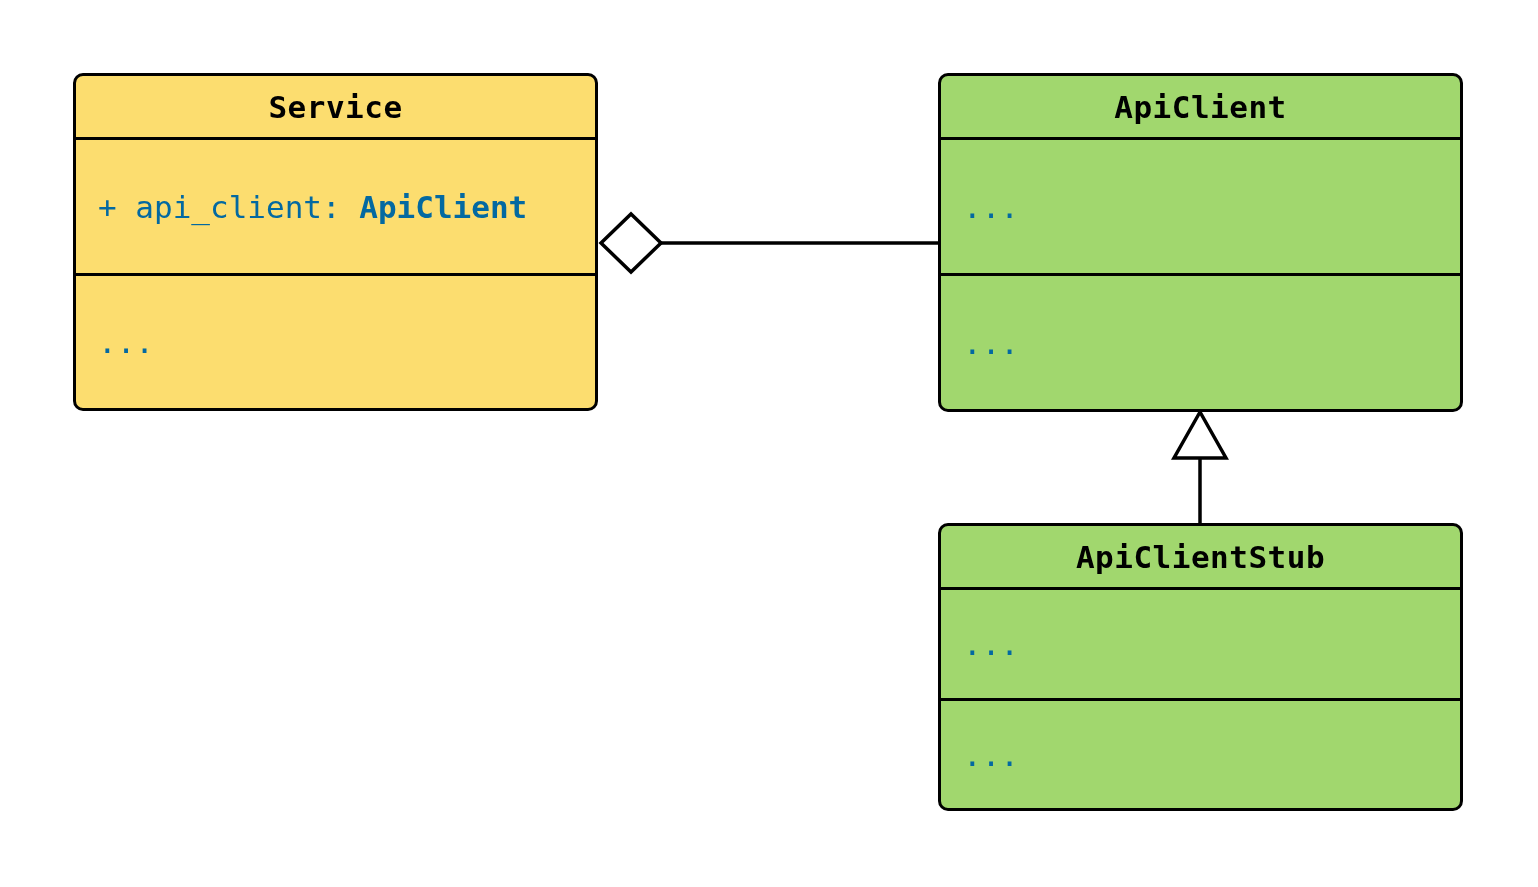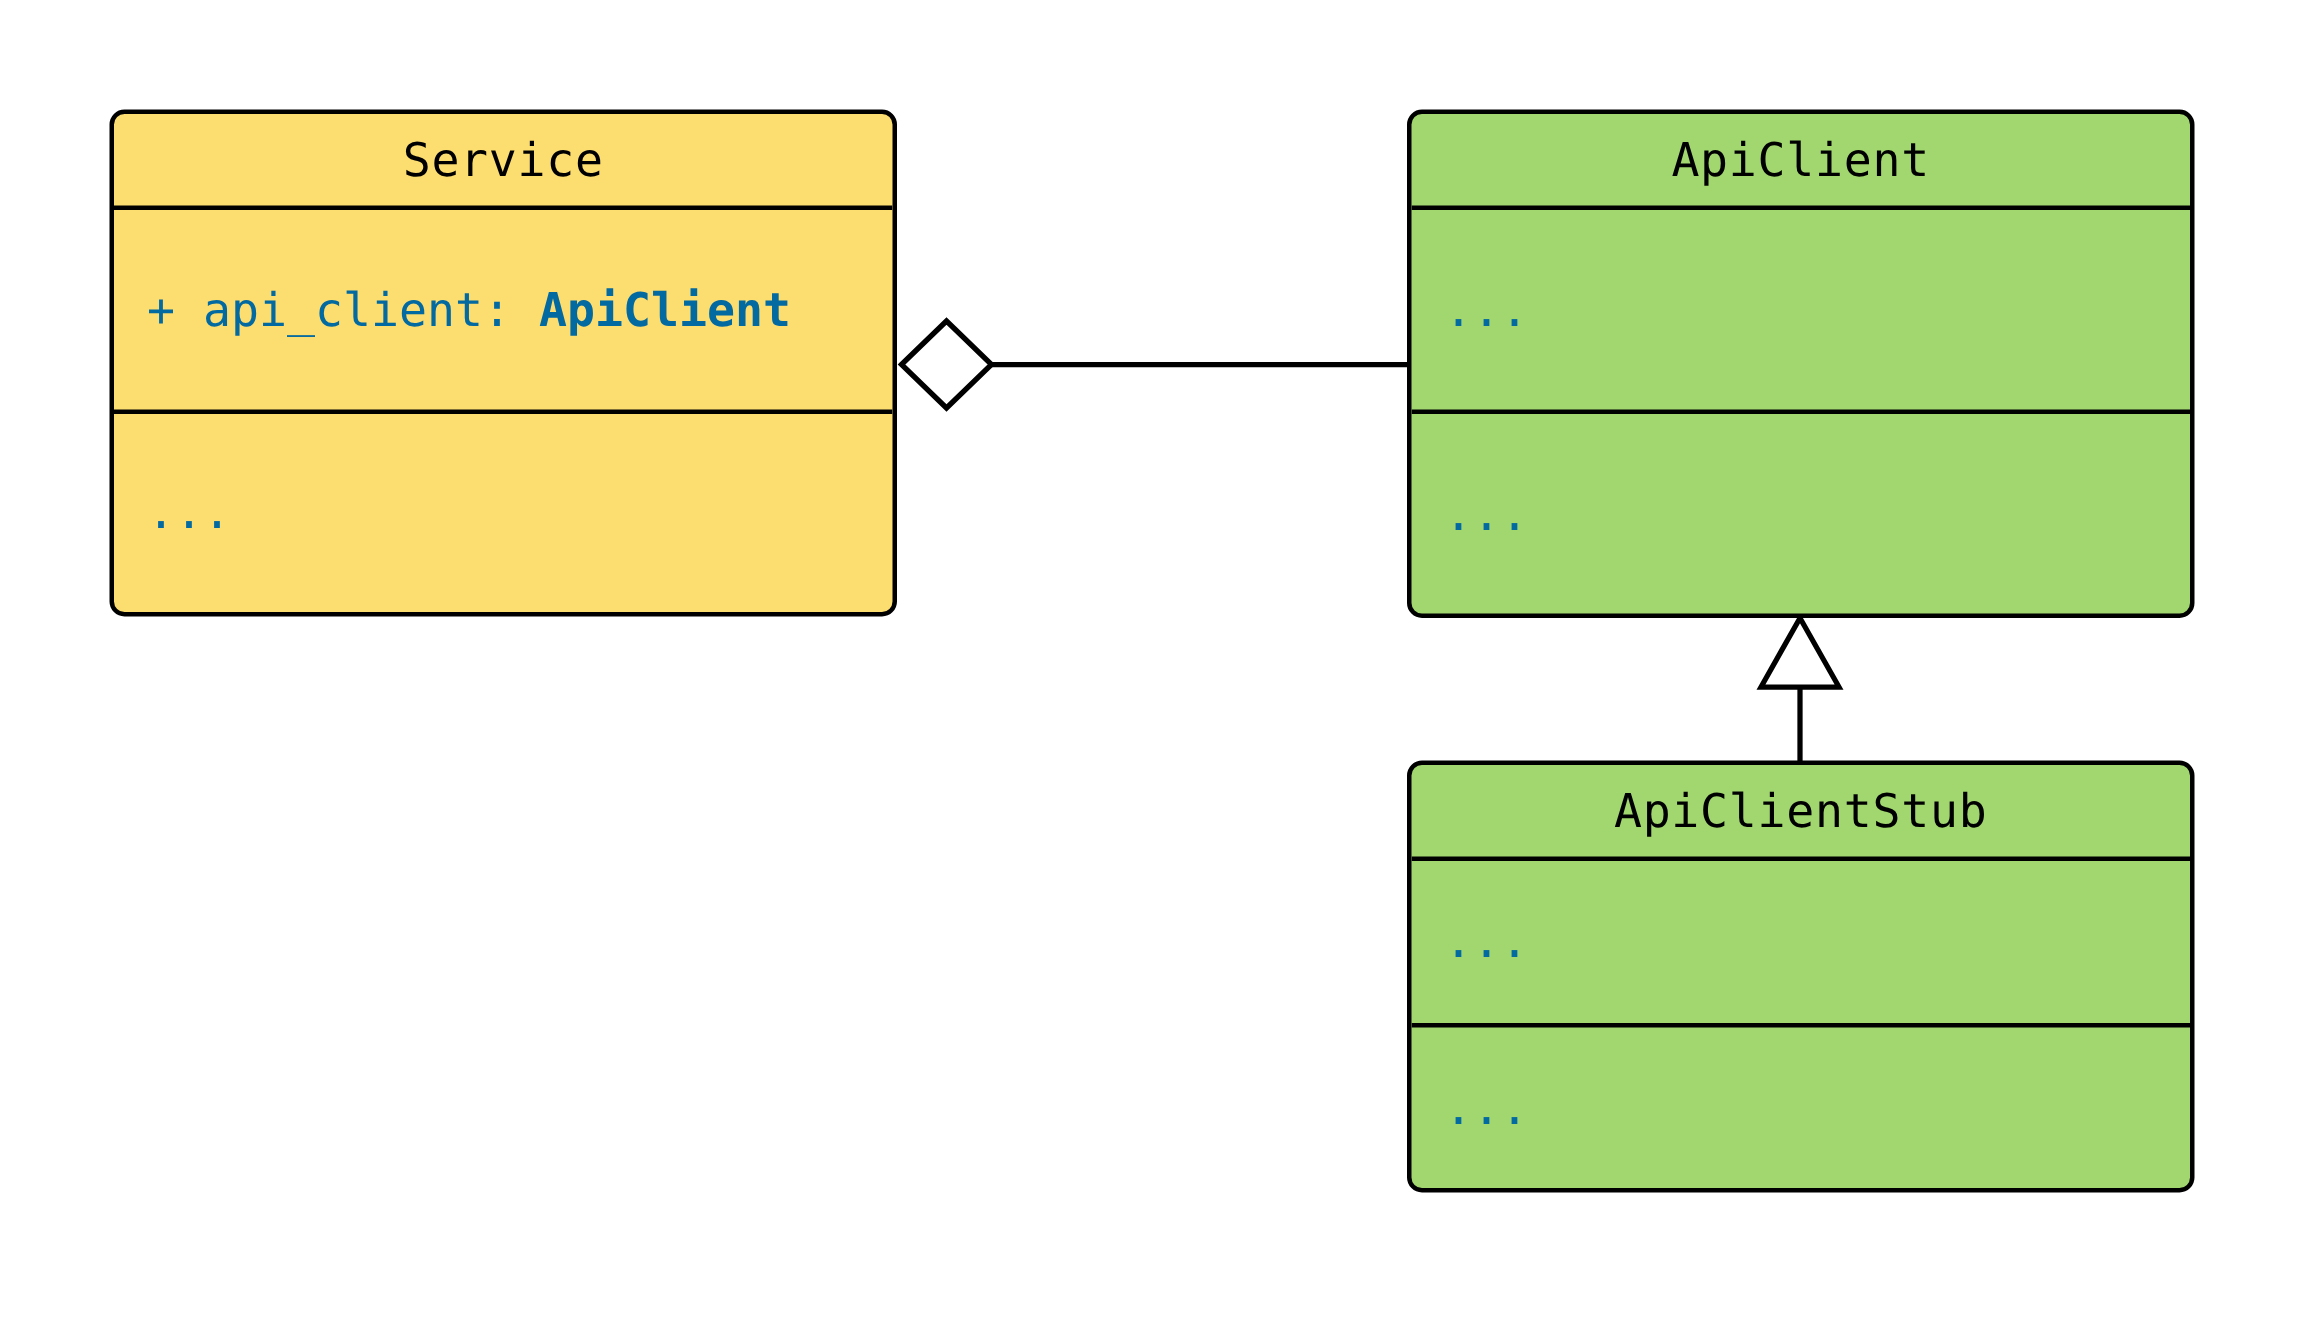--- a/index.html
+++ b/index.html
@@ -25,21 +25,21 @@
     overflow: hidden;
   }
   .class-box.yellow { background: #FCDD6F; }
   .class-box.green  { background: #A1D76E; }
   .class-header {
     box-sizing: border-box;
     height: 61px;
     display: flex;
     align-items: center;
     justify-content: center;
-    font-weight: normal;
+    font-weight: bold;
     font-size: 31px;
     color: #000000;
     letter-spacing: 0.5px;
   }
   .class-section {
     box-sizing: border-box;
     border-top: 3px solid #000000;
     display: flex;
     align-items: center;
     padding-left: 22px;
@@ -89,21 +89,21 @@
   <div class="class-box green" style="left:938px; top:73px; width:525px; height:339px;">
     <div class="class-header">ApiClient</div>
     <div class="class-section" style="height:136px;">
       <span>...</span>
     </div>
     <div class="class-section grow">
       <span>...</span>
     </div>
   </div>
 
-  <div class="class-box green" style="left:938px; top:507px; width:525px; height:288px;">
+  <div class="class-box green" style="left:938px; top:523px; width:525px; height:288px;">
     <div class="class-header">ApiClientStub</div>
     <div class="class-section" style="height:111px;">
       <span>...</span>
     </div>
     <div class="class-section grow">
       <span>...</span>
     </div>
   </div>
 
 </div>

